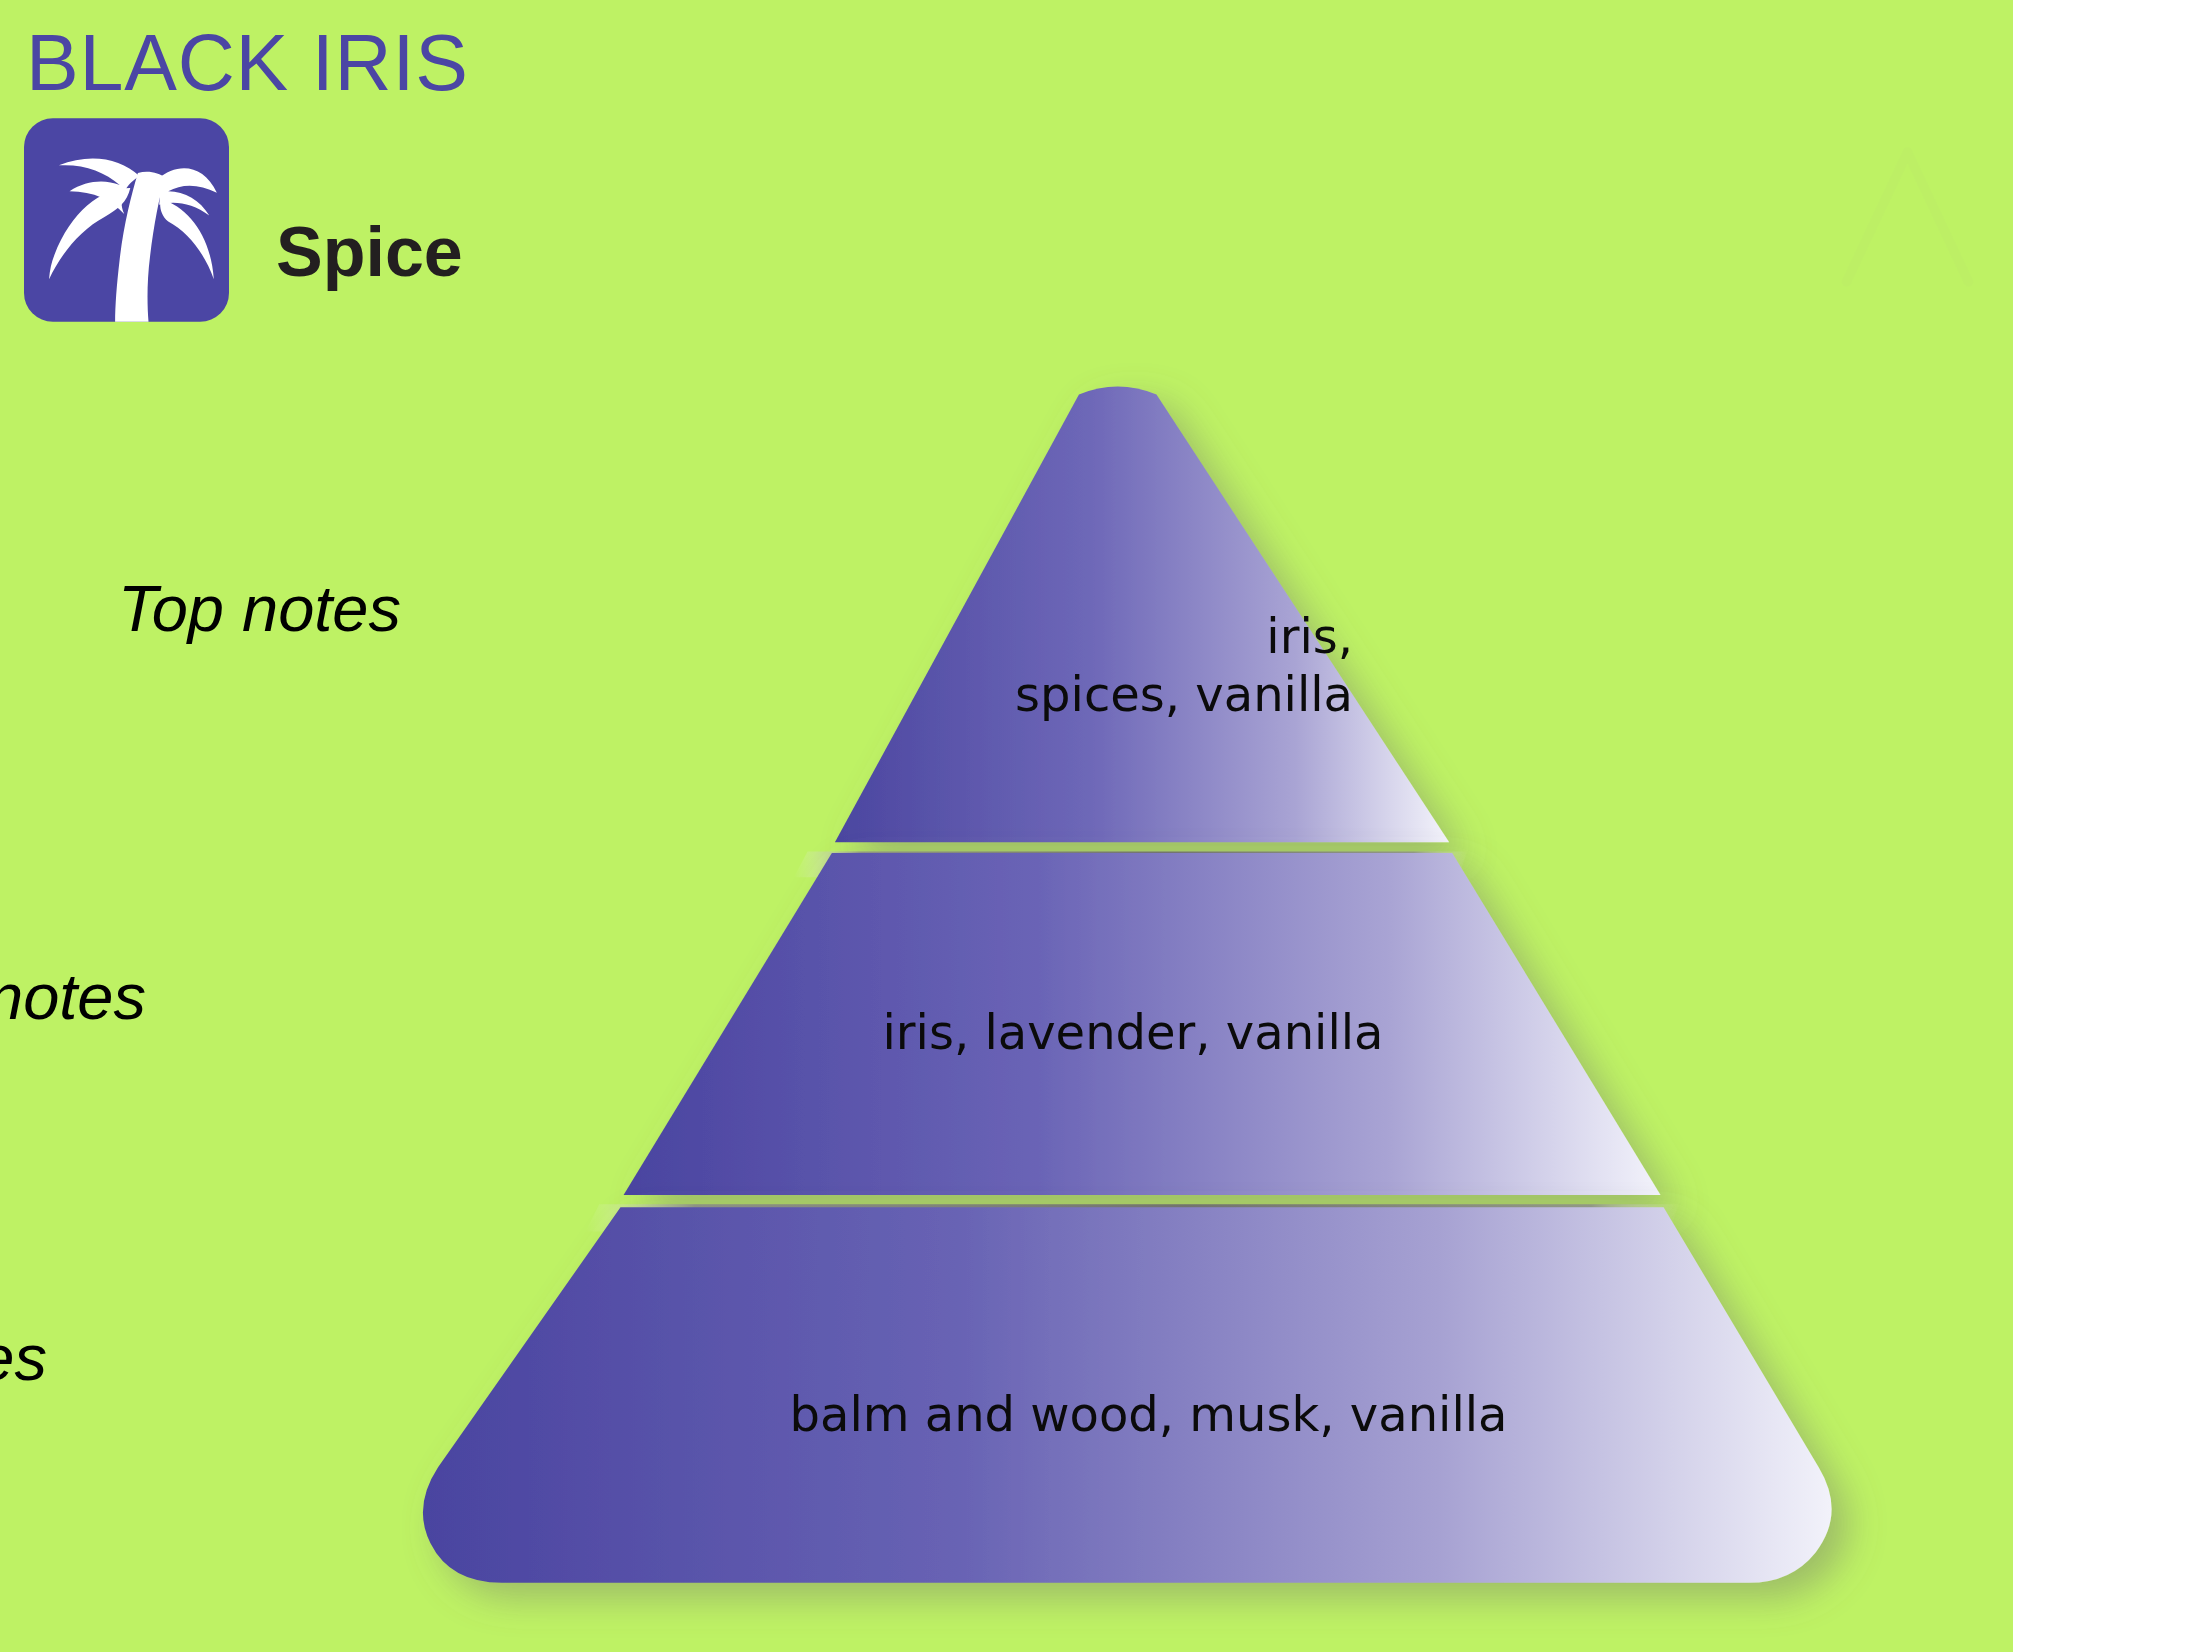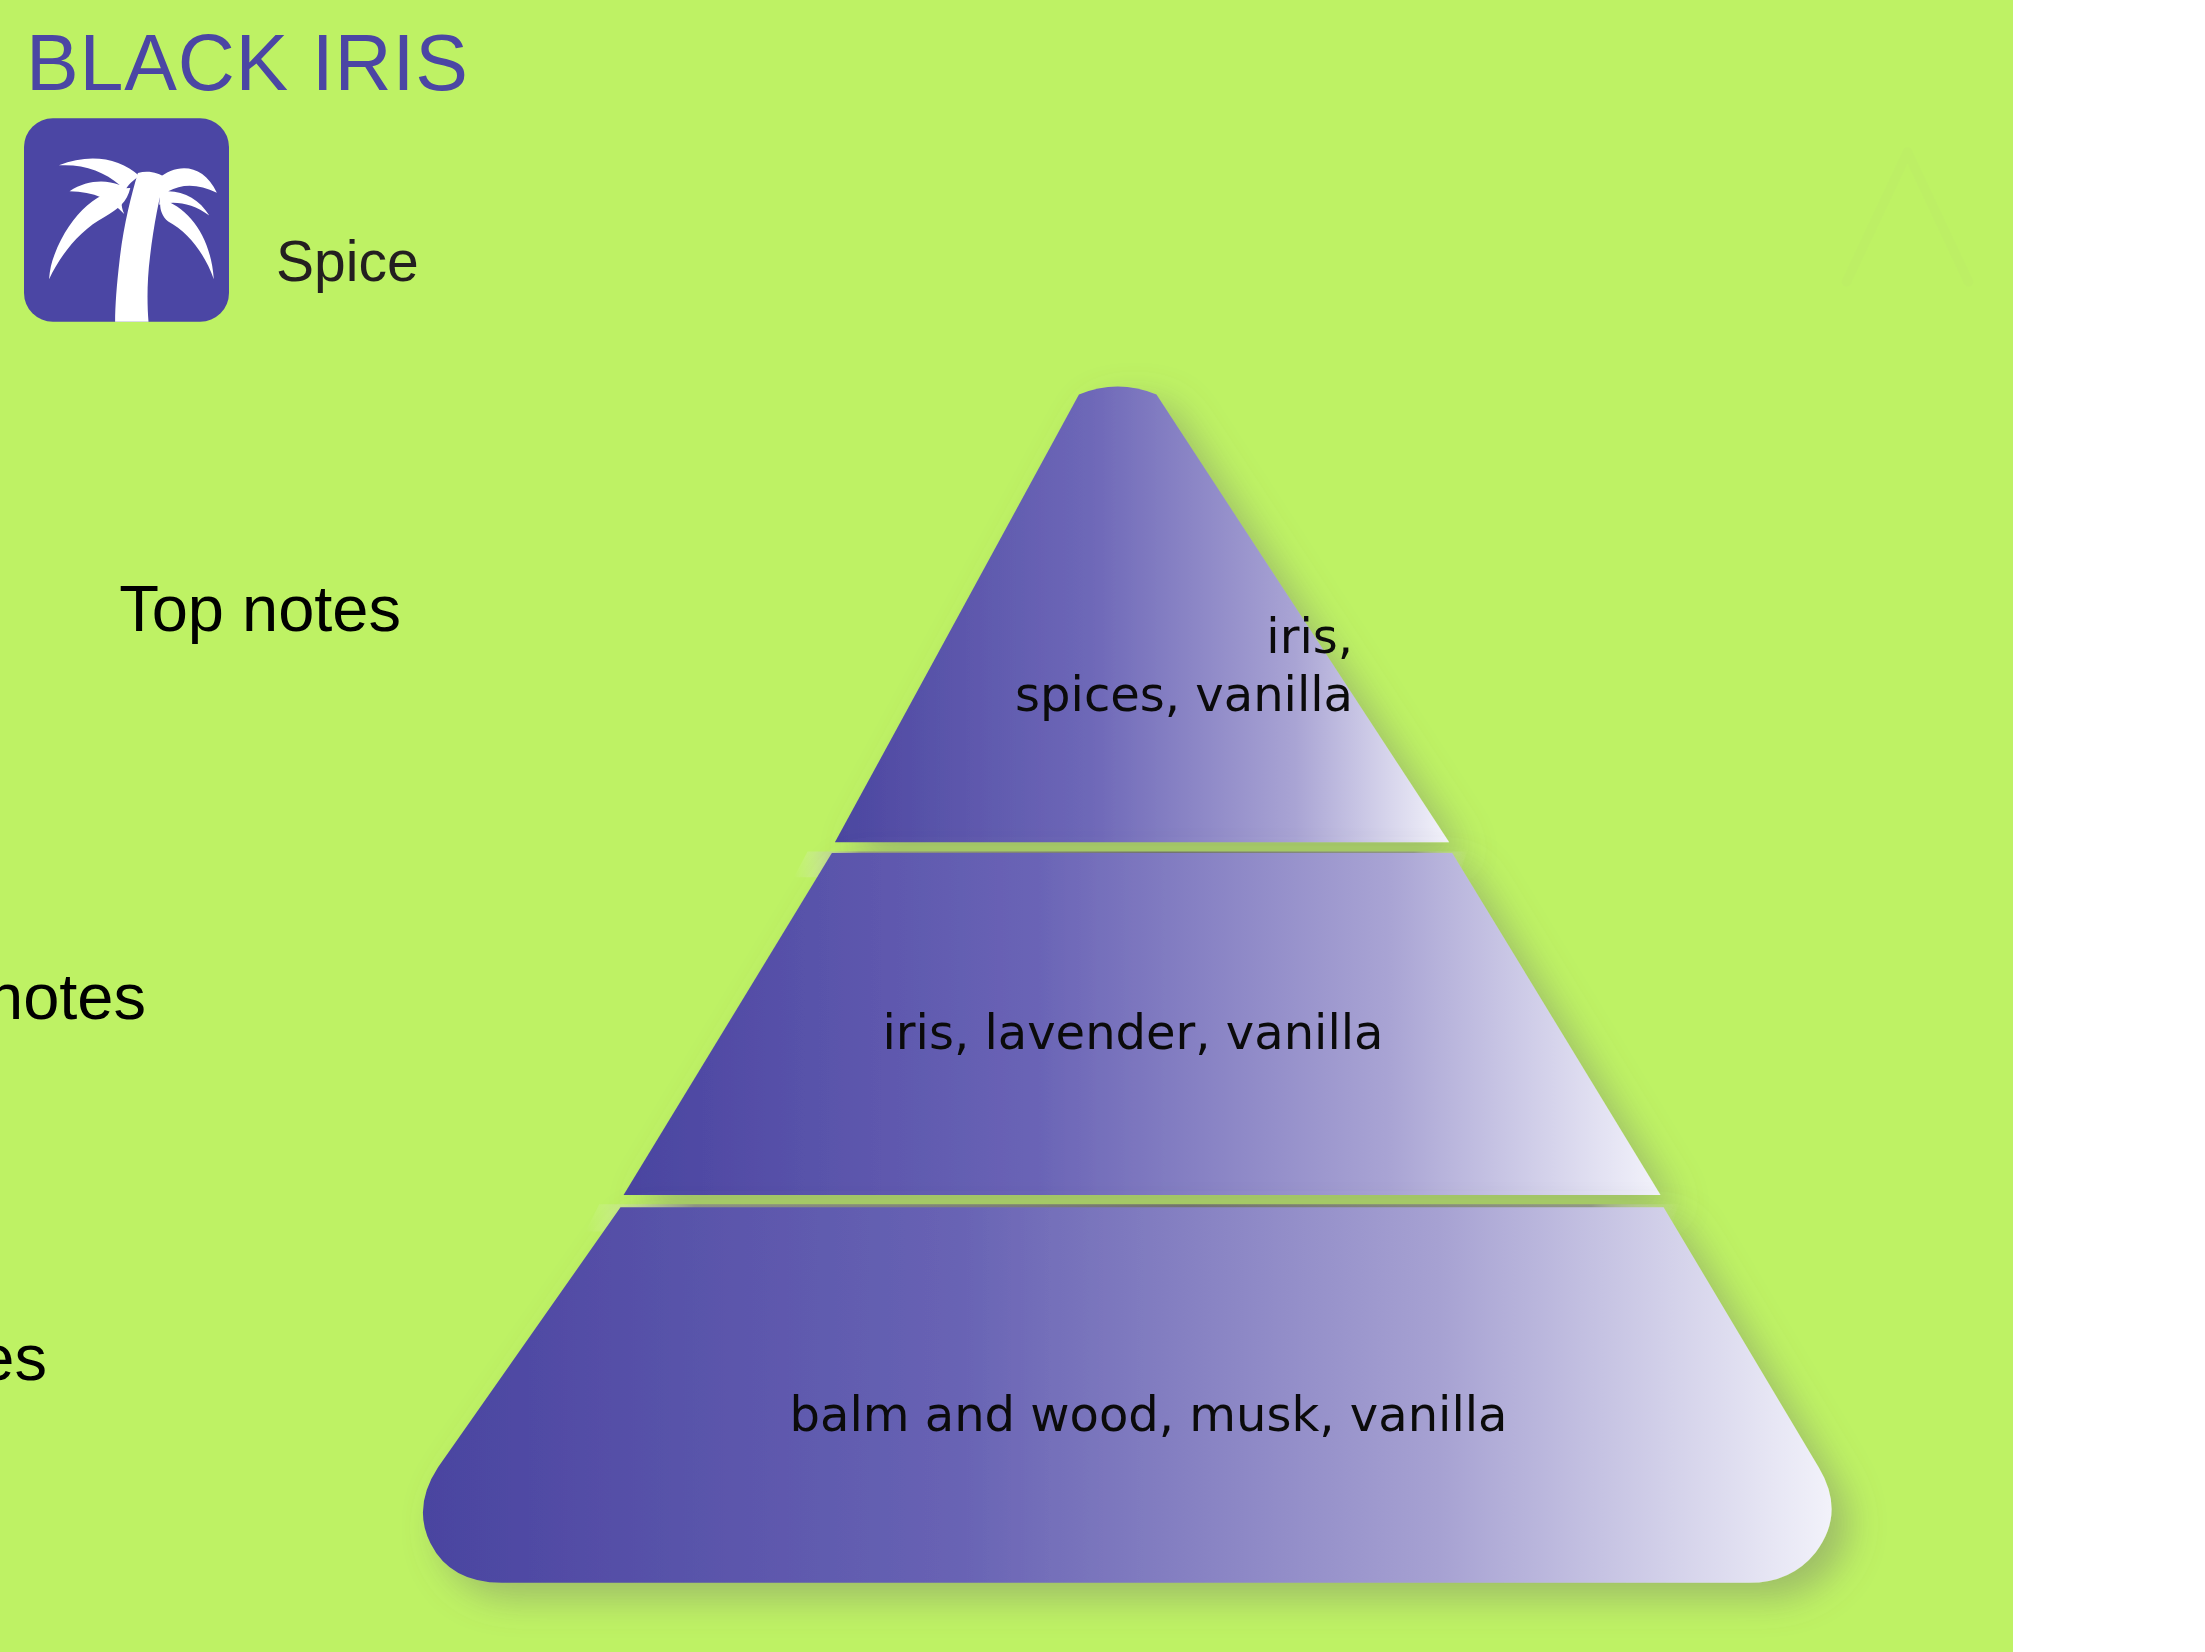--- a/index.html
+++ b/index.html
@@ -37,24 +37,24 @@
     left: 24px;
     top: 118px;
     width: 205px;
     height: 204px;
   }
   .brand-logo svg { display: block; width: 100%; height: 100%; }
 
   .family-label {
     position: absolute;
     left: 276px;
-    top: 233px;
-    font-family: "Liberation Sans", sans-serif;
-    font-size: 57px;
-    font-weight: 400;
+    top: 217px;
+    font-family: "Liberation Sans", sans-serif;
+    font-size: 70px;
+    font-weight: 700;
     color: #231F20;
     line-height: 1;
     white-space: nowrap;
   }
 
   
   .watermark {
     position: absolute;
     right: 13.7px;
     top: 137px;
@@ -78,20 +78,21 @@
   
   .side-label {
     position: absolute;
     font-family: "Liberation Sans", sans-serif;
     font-size: 65px;
     font-weight: 400;
     color: #000000;
     line-height: 1;
     white-space: nowrap;
     text-align: left;
+    font-style: italic;
   }
   .side-label.top    { right: 1612px; top: 576px; }
   .side-label.middle { right: 1867px; top: 964px; }
   .side-label.base   { right: 1966px; top: 1325px; }
 
   
   .notes-text {
     position: absolute;
     font-family: "DejaVu Sans", sans-serif;
     font-weight: 400;

